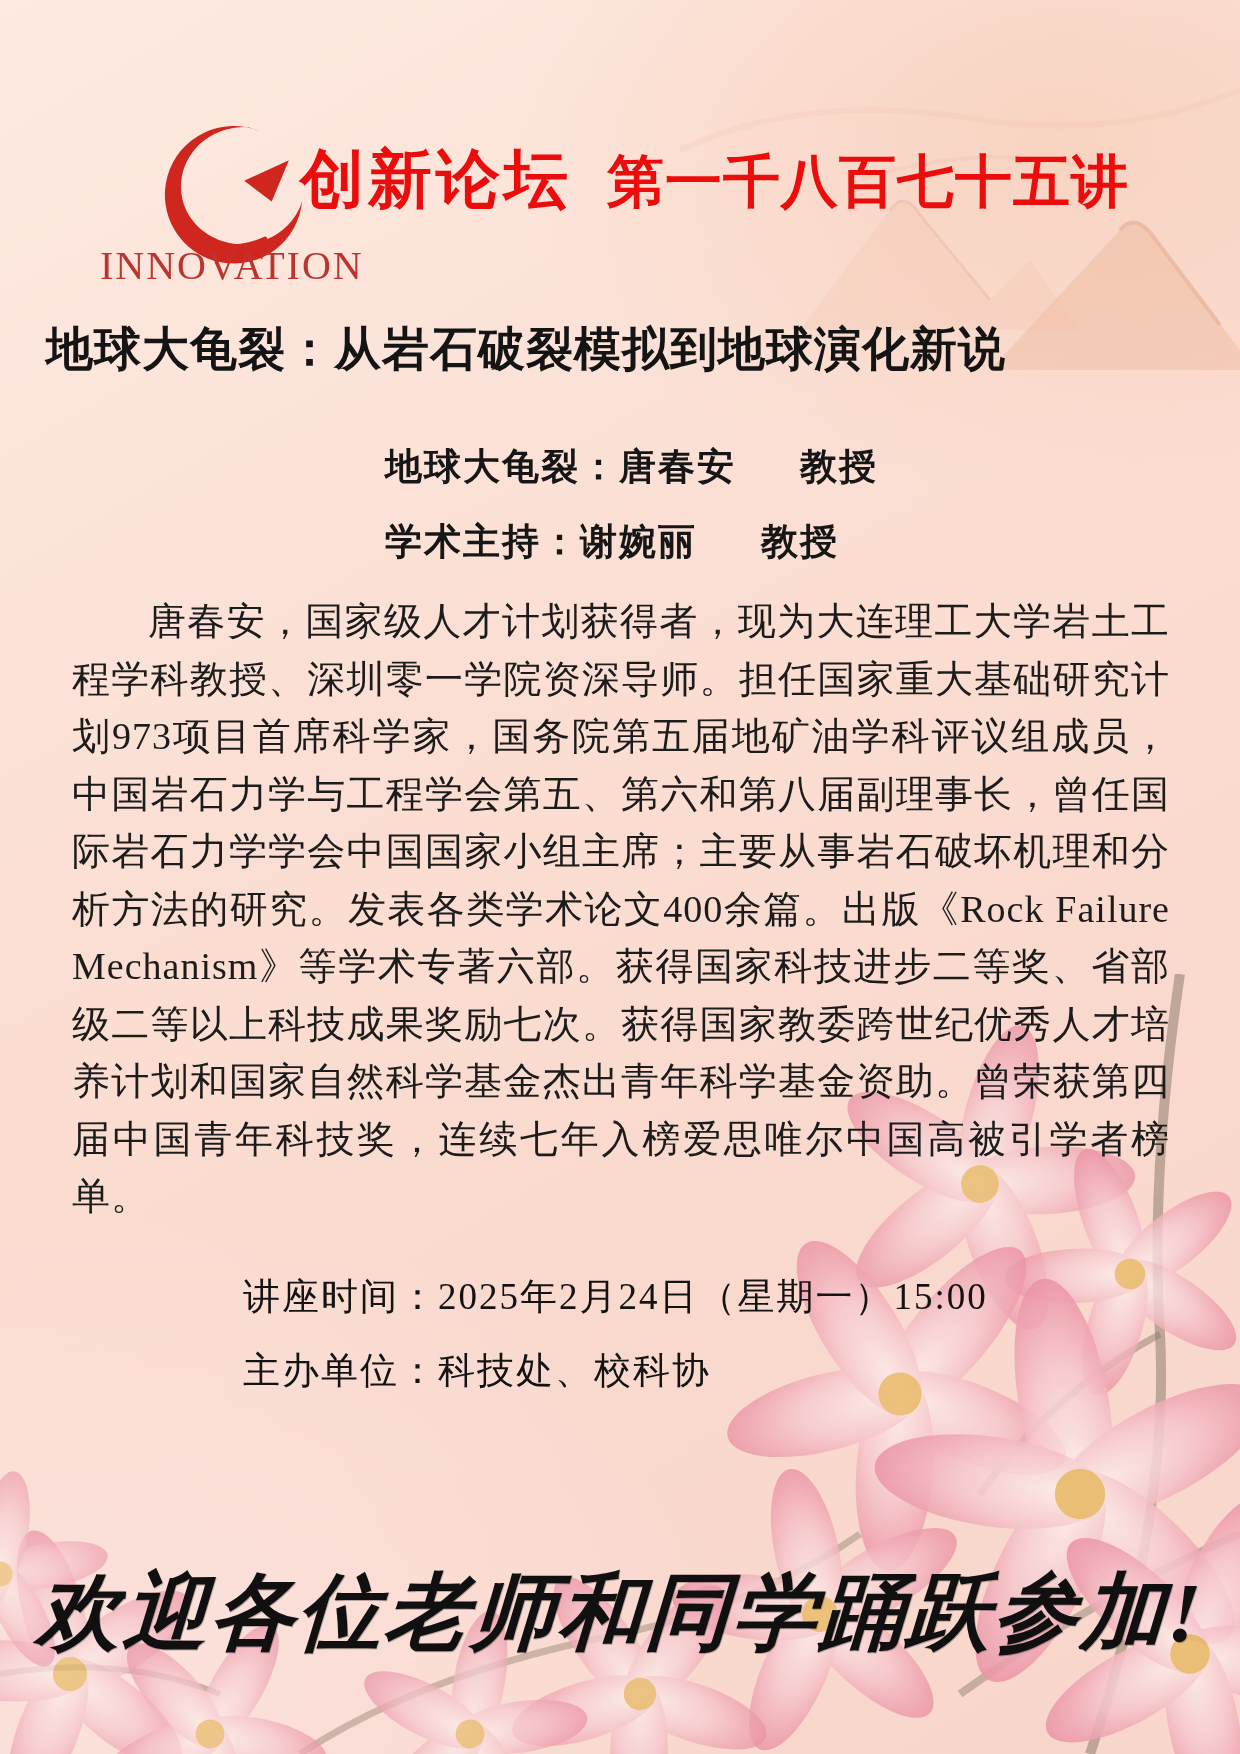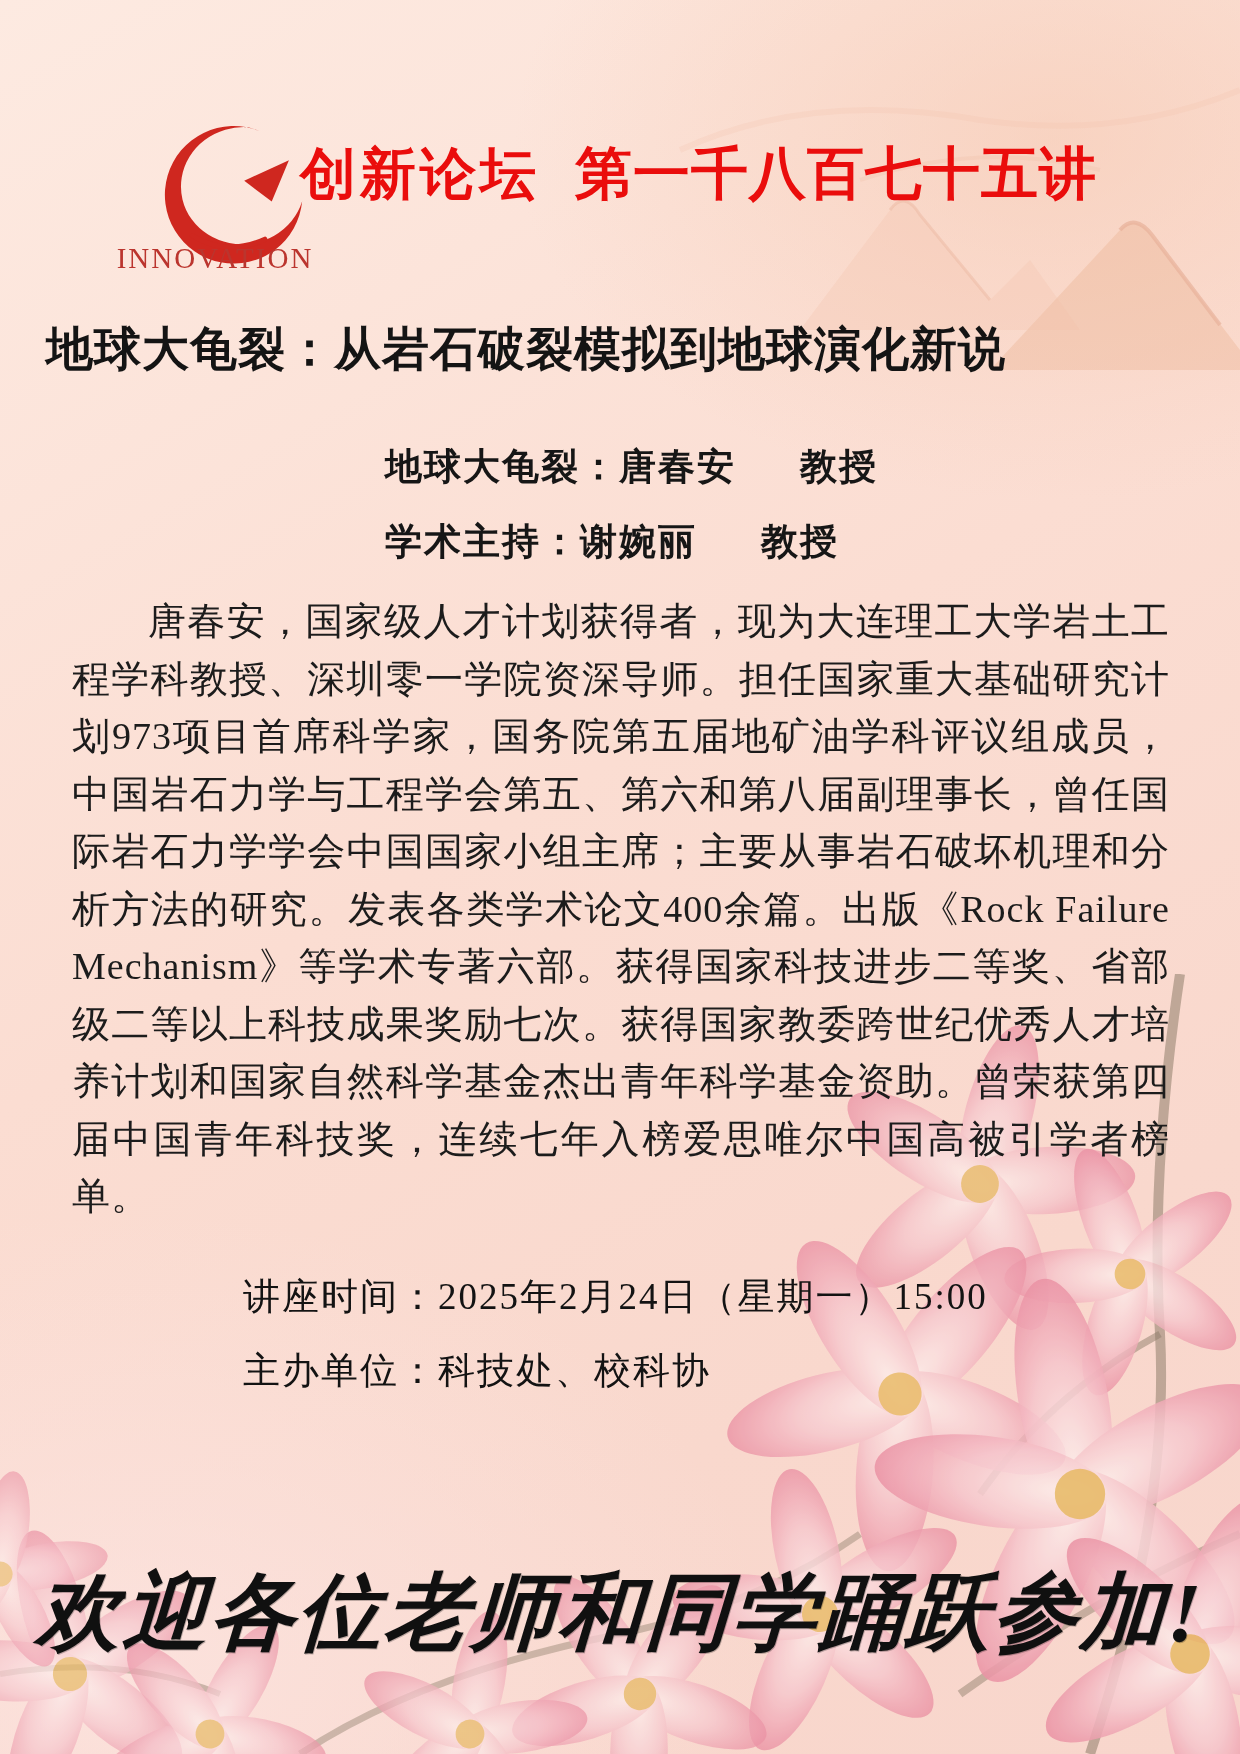--- a/index.html
+++ b/index.html
@@ -20,27 +20,27 @@
   .art { position: absolute; pointer-events: none; }
   .art-mountains { top: 30px; right: 0; width: 680px; height: 340px; opacity: .6; }
   .art-flowers { left: 0; bottom: 0; width: 1240px; height: 780px; opacity: .9; }
 
   .content { position: absolute; inset: 0; z-index: 2; }
 
   
   .logo-mark { position: absolute; left: 138px; top: 112px; width: 178px; height: 172px; }
   .logo-word {
     position: absolute; left: 100px; top: 242px; width: 230px;
-    text-align: center; font-size: 29px; letter-spacing: 2px;
+    text-align: center; font-size: 40px; letter-spacing: 2px;
     color: #bb352e; font-family: "Liberation Serif", serif;
   }
   .forum-row { position: absolute; left: 300px; top: 136px; width: 900px;
     display: flex; align-items: baseline; }
   .forum-title {
-    color: #ea0d0c; font-size: 56px; font-weight: bold;
+    color: #ea0d0c; font-size: 64px; font-weight: bold;
     font-family: "Liberation Sans", "DejaVu Sans", sans-serif; letter-spacing: 4px;
   }
   .lecture-no {
     color: #ea0d0c; font-size: 57px; font-weight: bold; margin-left: 35px;
     font-family: Liberation Sans, sans-serif; letter-spacing: 1px;
   }
 
   
   .main-title {
     position: absolute; left: 0; top: 318px; width: 1052px;

